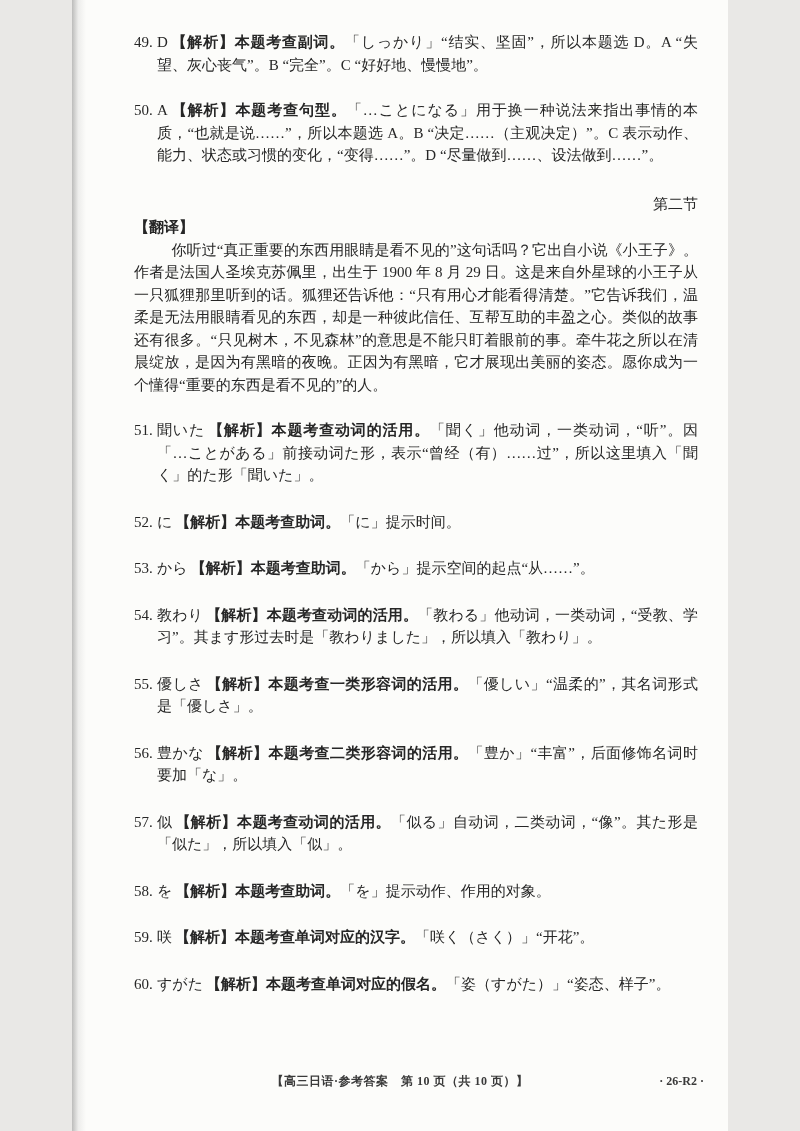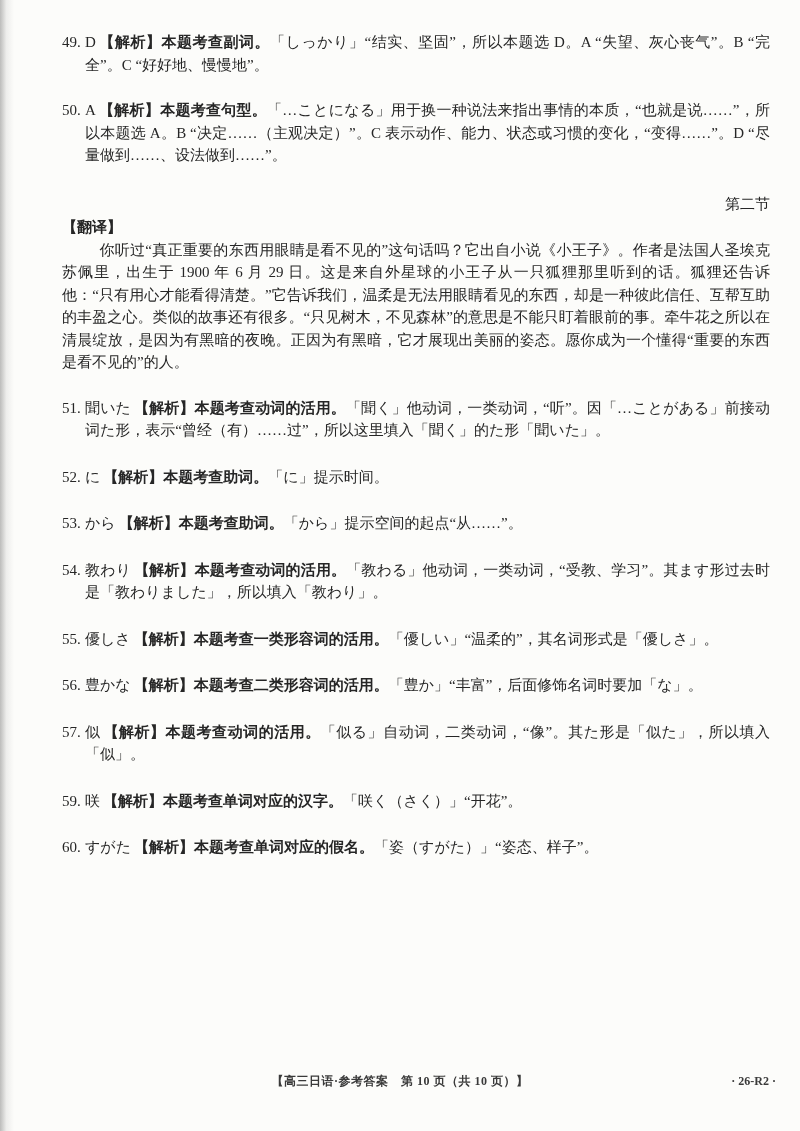--- a/index.html
+++ b/index.html
@@ -1,19 +1,19 @@
 <!DOCTYPE html>
 <html><head>
 <meta charset="utf-8">
 <style>
   * { margin: 0; padding: 0; box-sizing: border-box; }
   html, body { background: #e9e8e6; }
   .page {
     position: relative;
-    width: 800px;
+    width: 656px;
     height: 1131px;
     margin: 0 auto;
     background: #fcfcfa;
     font-family: "Liberation Serif", "DejaVu Serif", serif;
     color: #262626;
     font-size: 15px;
     line-height: 1.5;
     overflow: hidden;
   }
   .scan-edge {
@@ -91,21 +91,21 @@
     <span class="num">49.</span><span class="answer">D</span><span class="label">【解析】本题考查副词。</span><span class="rest">「しっかり」“结实、坚固”，所以本题选 D。A “失望、灰心丧气”。B “完全”。C “好好地、慢慢地”。</span>
   </div>
 
   <div class="item">
     <span class="num">50.</span><span class="answer">A</span><span class="label">【解析】本题考查句型。</span><span class="rest">「…ことになる」用于换一种说法来指出事情的本质，“也就是说……”，所以本题选 A。B “决定……（主观决定）”。C 表示动作、能力、状态或习惯的变化，“变得……”。D “尽量做到……、设法做到……”。</span>
   </div>
 </div>
 
     <div class="section-heading">第二节</div>
     <div class="translation-label">【翻译】</div>
-    <div class="translation-text">你听过“真正重要的东西用眼睛是看不见的”这句话吗？它出自小说《小王子》。作者是法国人圣埃克苏佩里，出生于 1900 年 6 月 29 日。这是来自外星球的小王子从一只狐狸那里听到的话。狐狸还告诉他：“只有用心才能看得清楚。”它告诉我们，温柔是无法用眼睛看见的东西，却是一种彼此信任、互帮互助的丰盈之心。类似的故事还有很多。“只见树木，不见森林”的意思是不能只盯着眼前的事。牵牛花之所以在清晨绽放，是因为有黑暗的夜晚。正因为有黑暗，它才展现出美丽的姿态。愿你成为一个懂得“重要的东西是看不见的”的人。</div>
+    <div class="translation-text">你听过“真正重要的东西用眼睛是看不见的”这句话吗？它出自小说《小王子》。作者是法国人圣埃克苏佩里，出生于 1900 年 8 月 29 日。这是来自外星球的小王子从一只狐狸那里听到的话。狐狸还告诉他：“只有用心才能看得清楚。”它告诉我们，温柔是无法用眼睛看见的东西，却是一种彼此信任、互帮互助的丰盈之心。类似的故事还有很多。“只见树木，不见森林”的意思是不能只盯着眼前的事。牵牛花之所以在清晨绽放，是因为有黑暗的夜晚。正因为有黑暗，它才展现出美丽的姿态。愿你成为一个懂得“重要的东西是看不见的”的人。</div>
 
     <div id="part2">
   <div class="item">
     <span class="num">51.</span><span class="answer">聞いた</span><span class="label">【解析】本题考查动词的活用。</span><span class="rest">「聞く」他动词，一类动词，“听”。因「…ことがある」前接动词た形，表示“曾经（有）……过”，所以这里填入「聞く」的た形「聞いた」。</span>
   </div>
 
   <div class="item">
     <span class="num">52.</span><span class="answer">に</span><span class="label">【解析】本题考查助词。</span><span class="rest">「に」提示时间。</span>
   </div>
 
@@ -122,20 +122,23 @@
   </div>
 
   <div class="item">
     <span class="num">56.</span><span class="answer">豊かな</span><span class="label">【解析】本题考查二类形容词的活用。</span><span class="rest">「豊か」“丰富”，后面修饰名词时要加「な」。</span>
   </div>
 
   <div class="item">
     <span class="num">57.</span><span class="answer">似</span><span class="label">【解析】本题考查动词的活用。</span><span class="rest">「似る」自动词，二类动词，“像”。其た形是「似た」，所以填入「似」。</span>
   </div>
 
+  <div class="item">
+    <span class="num">58.</span><span class="answer">を</span><span class="label">【解析】本题考查助词。</span><span class="rest">「を」提示动作、作用的对象。</span>
+  </div>
 
   <div class="item">
     <span class="num">59.</span><span class="answer">咲</span><span class="label">【解析】本题考查单词对应的汉字。</span><span class="rest">「咲く（さく）」“开花”。</span>
   </div>
 
   <div class="item">
     <span class="num">60.</span><span class="answer">すがた</span><span class="label">【解析】本题考查单词对应的假名。</span><span class="rest">「姿（すがた）」“姿态、样子”。</span>
   </div>
 </div>
   </div>

